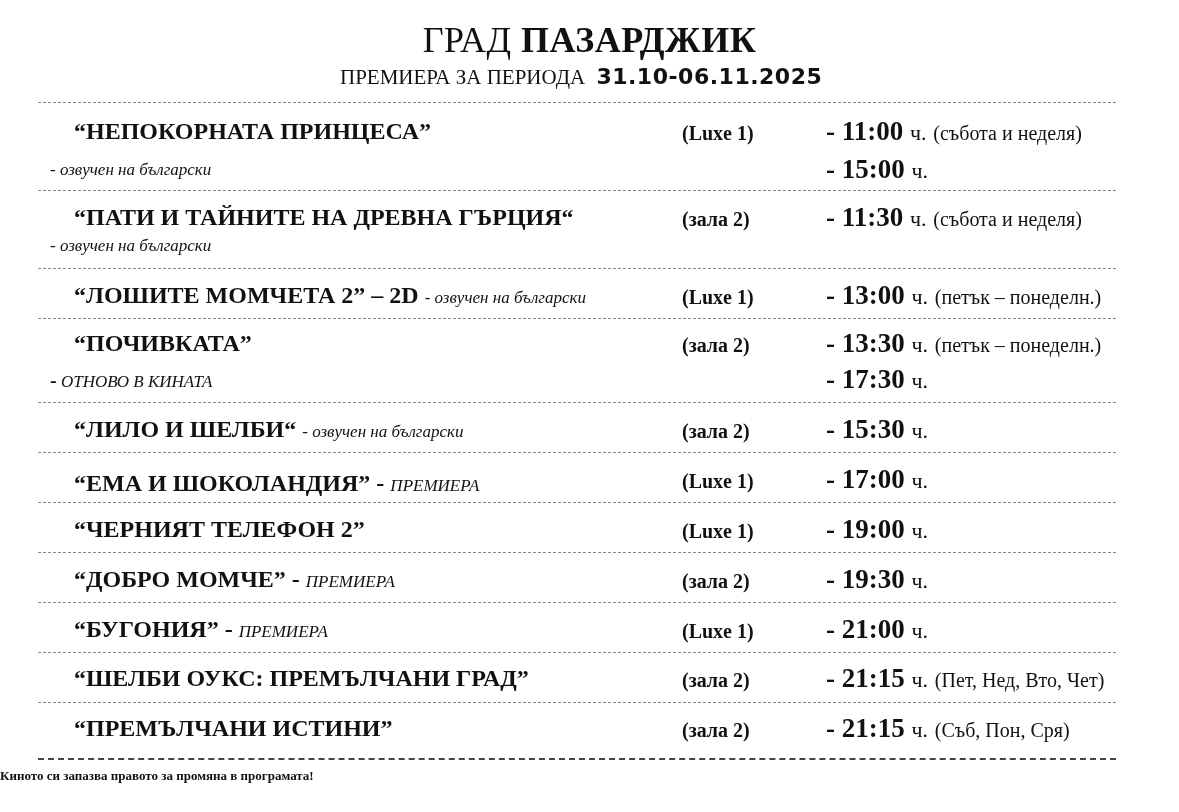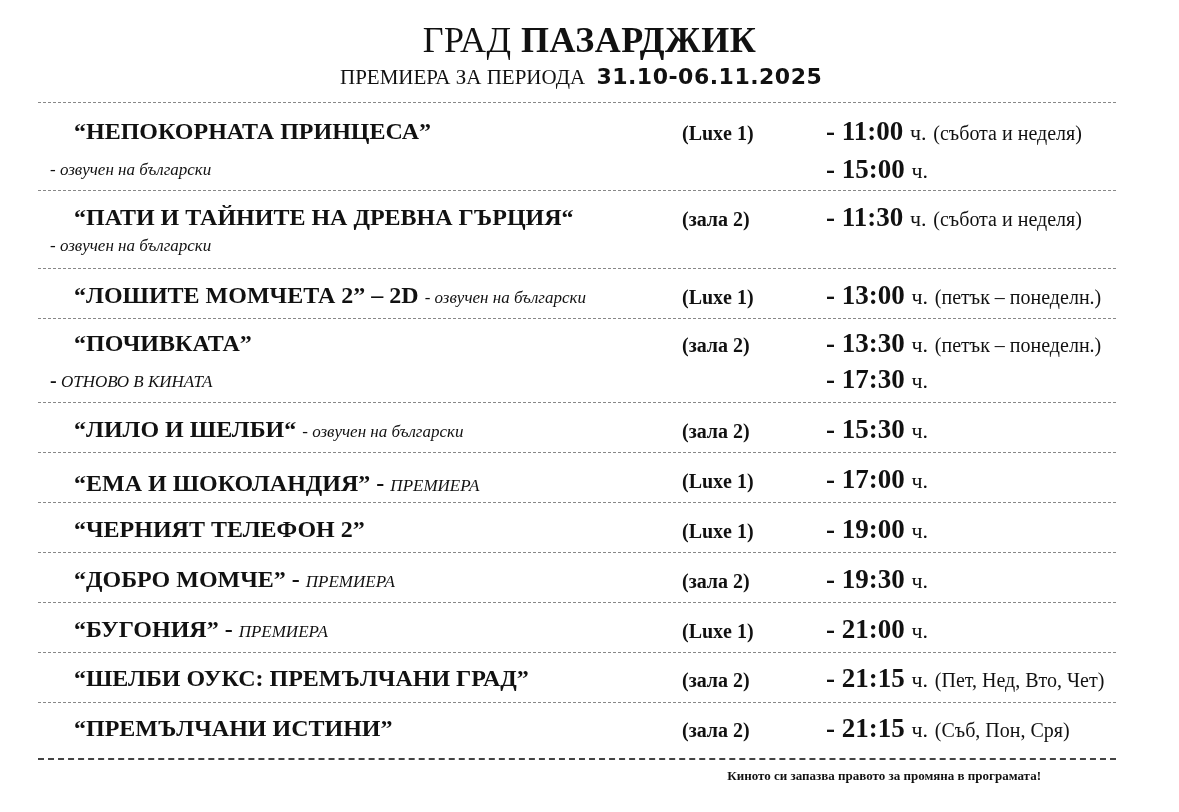--- a/index.html
+++ b/index.html
@@ -15,21 +15,21 @@
   .film-title { position: absolute; left: 0; font-weight: bold; font-size: 24px; line-height: 30px; white-space: nowrap; margin-left: 36px; }
   .film-title .note { font-weight: normal; font-style: italic; font-size: 17px; }
   .film-title .dash { font-weight: bold; }
   .sub-note { position: absolute; left: 12px; font-style: italic; font-size: 17px; line-height: 24px; white-space: nowrap; }
   .sub-note .dash { font-weight: bold; font-style: normal; font-size: 20px; }
   .hall { position: absolute; left: 644px; font-weight: bold; font-size: 20px; line-height: 30px; white-space: nowrap; }
   .time { position: absolute; left: 740px; font-size: 27px; line-height: 30px; white-space: nowrap; margin-left: 48px; }
   .time .t { font-weight: bold; }
   .time .h { font-size: 22px; }
   .time .days { font-size: 20px; }
-  .footer { position: absolute; top: 767px; left: 0; width: 1041px; text-align: right; font-weight: bold; font-size: 13px; line-height: 18px; }
+  .footer { position: absolute; top: 767px; left: 0; width: 1041px; text-align: left; font-weight: bold; font-size: 13px; line-height: 18px; }
 </style>
 </head>
 <body>
 
 <div class="header">
   <div class="title">
     <span>ГРАД</span>
     <span class="bold">ПАЗАРДЖИК</span>
   </div>
   <div class="subtitle">

